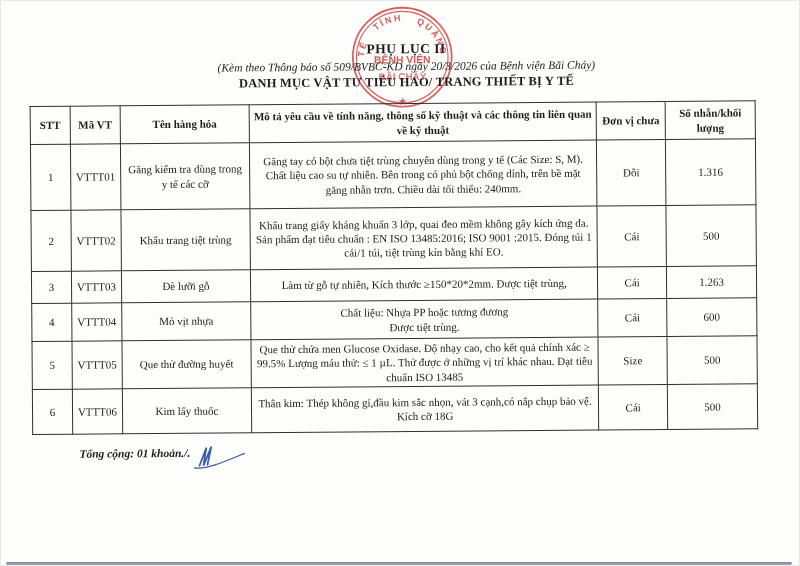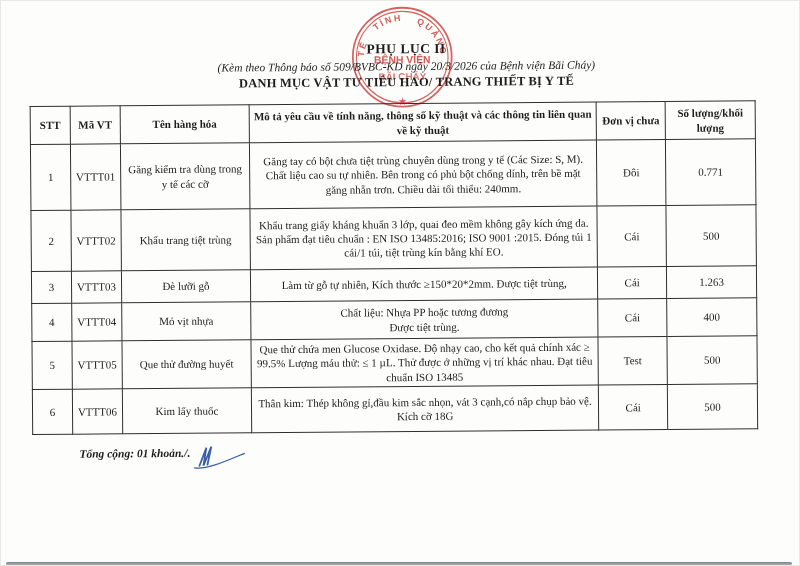--- a/index.html
+++ b/index.html
@@ -97,31 +97,31 @@
         <col style="width:9.5%">
         <col style="width:12.4%">
     </colgroup>
     <thead>
       <tr>
         <th>STT</th>
         <th>Mã VT</th>
         <th>Tên hàng hóa</th>
         <th>Mô tả yêu cầu về tính năng, thông số kỹ thuật và các thông tin liên quan về kỹ thuật</th>
         <th>Đơn vị chưa</th>
-        <th>Số lượng/khối lượng</th>
+        <th>Số nhẵn/khối lượng</th>
       </tr>
     </thead>
     <tbody>
       <tr>
         <td>1</td>
         <td>VTTT01</td>
         <td>Găng kiểm tra dùng trong y tế các cỡ</td>
         <td class="desc">Găng tay có bột chưa tiệt trùng chuyên dùng trong y tế (Các Size: S, M). Chất liệu cao su tự nhiên. Bên trong có phủ bột chống dính, trên bề mặt găng nhẵn trơn. Chiều dài tối thiểu: 240mm.</td>
         <td>Đôi</td>
-        <td>0.771</td>
+        <td>1.316</td>
       </tr>
       <tr>
         <td>2</td>
         <td>VTTT02</td>
         <td>Khẩu trang tiệt trùng</td>
         <td class="desc">Khẩu trang giấy kháng khuẩn 3 lớp, quai đeo mềm không gây kích ứng da. Sản phẩm đạt tiêu chuẩn : EN ISO 13485:2016; ISO 9001 :2015. Đóng túi 1 cái/1 túi, tiệt trùng kín bằng khí EO.</td>
         <td>Cái</td>
         <td>500</td>
       </tr>
       <tr>
@@ -132,28 +132,28 @@
         <td>Cái</td>
         <td>1.263</td>
       </tr>
       <tr>
         <td>4</td>
         <td>VTTT04</td>
         <td>Mỏ vịt nhựa</td>
         <td class="desc">Chất liệu: Nhựa PP hoặc tương đương
 Được tiệt trùng.</td>
         <td>Cái</td>
-        <td>400</td>
+        <td>600</td>
       </tr>
       <tr>
         <td>5</td>
         <td>VTTT05</td>
         <td>Que thử đường huyết</td>
         <td class="desc">Que thử chứa men Glucose Oxidase. Độ nhạy cao, cho kết quả chính xác ≥ 99.5% Lượng máu thử: ≤ 1 µL. Thử được ở những vị trí khác nhau. Đạt tiêu chuẩn ISO 13485</td>
-        <td>Test</td>
+        <td>Size</td>
         <td>500</td>
       </tr>
       <tr>
         <td>6</td>
         <td>VTTT06</td>
         <td>Kim lấy thuốc</td>
         <td class="desc">Thân kim: Thép không gỉ,đầu kim sắc nhọn, vát 3 cạnh,có nắp chụp bảo vệ. Kích cỡ 18G</td>
         <td>Cái</td>
         <td>500</td>
       </tr>

